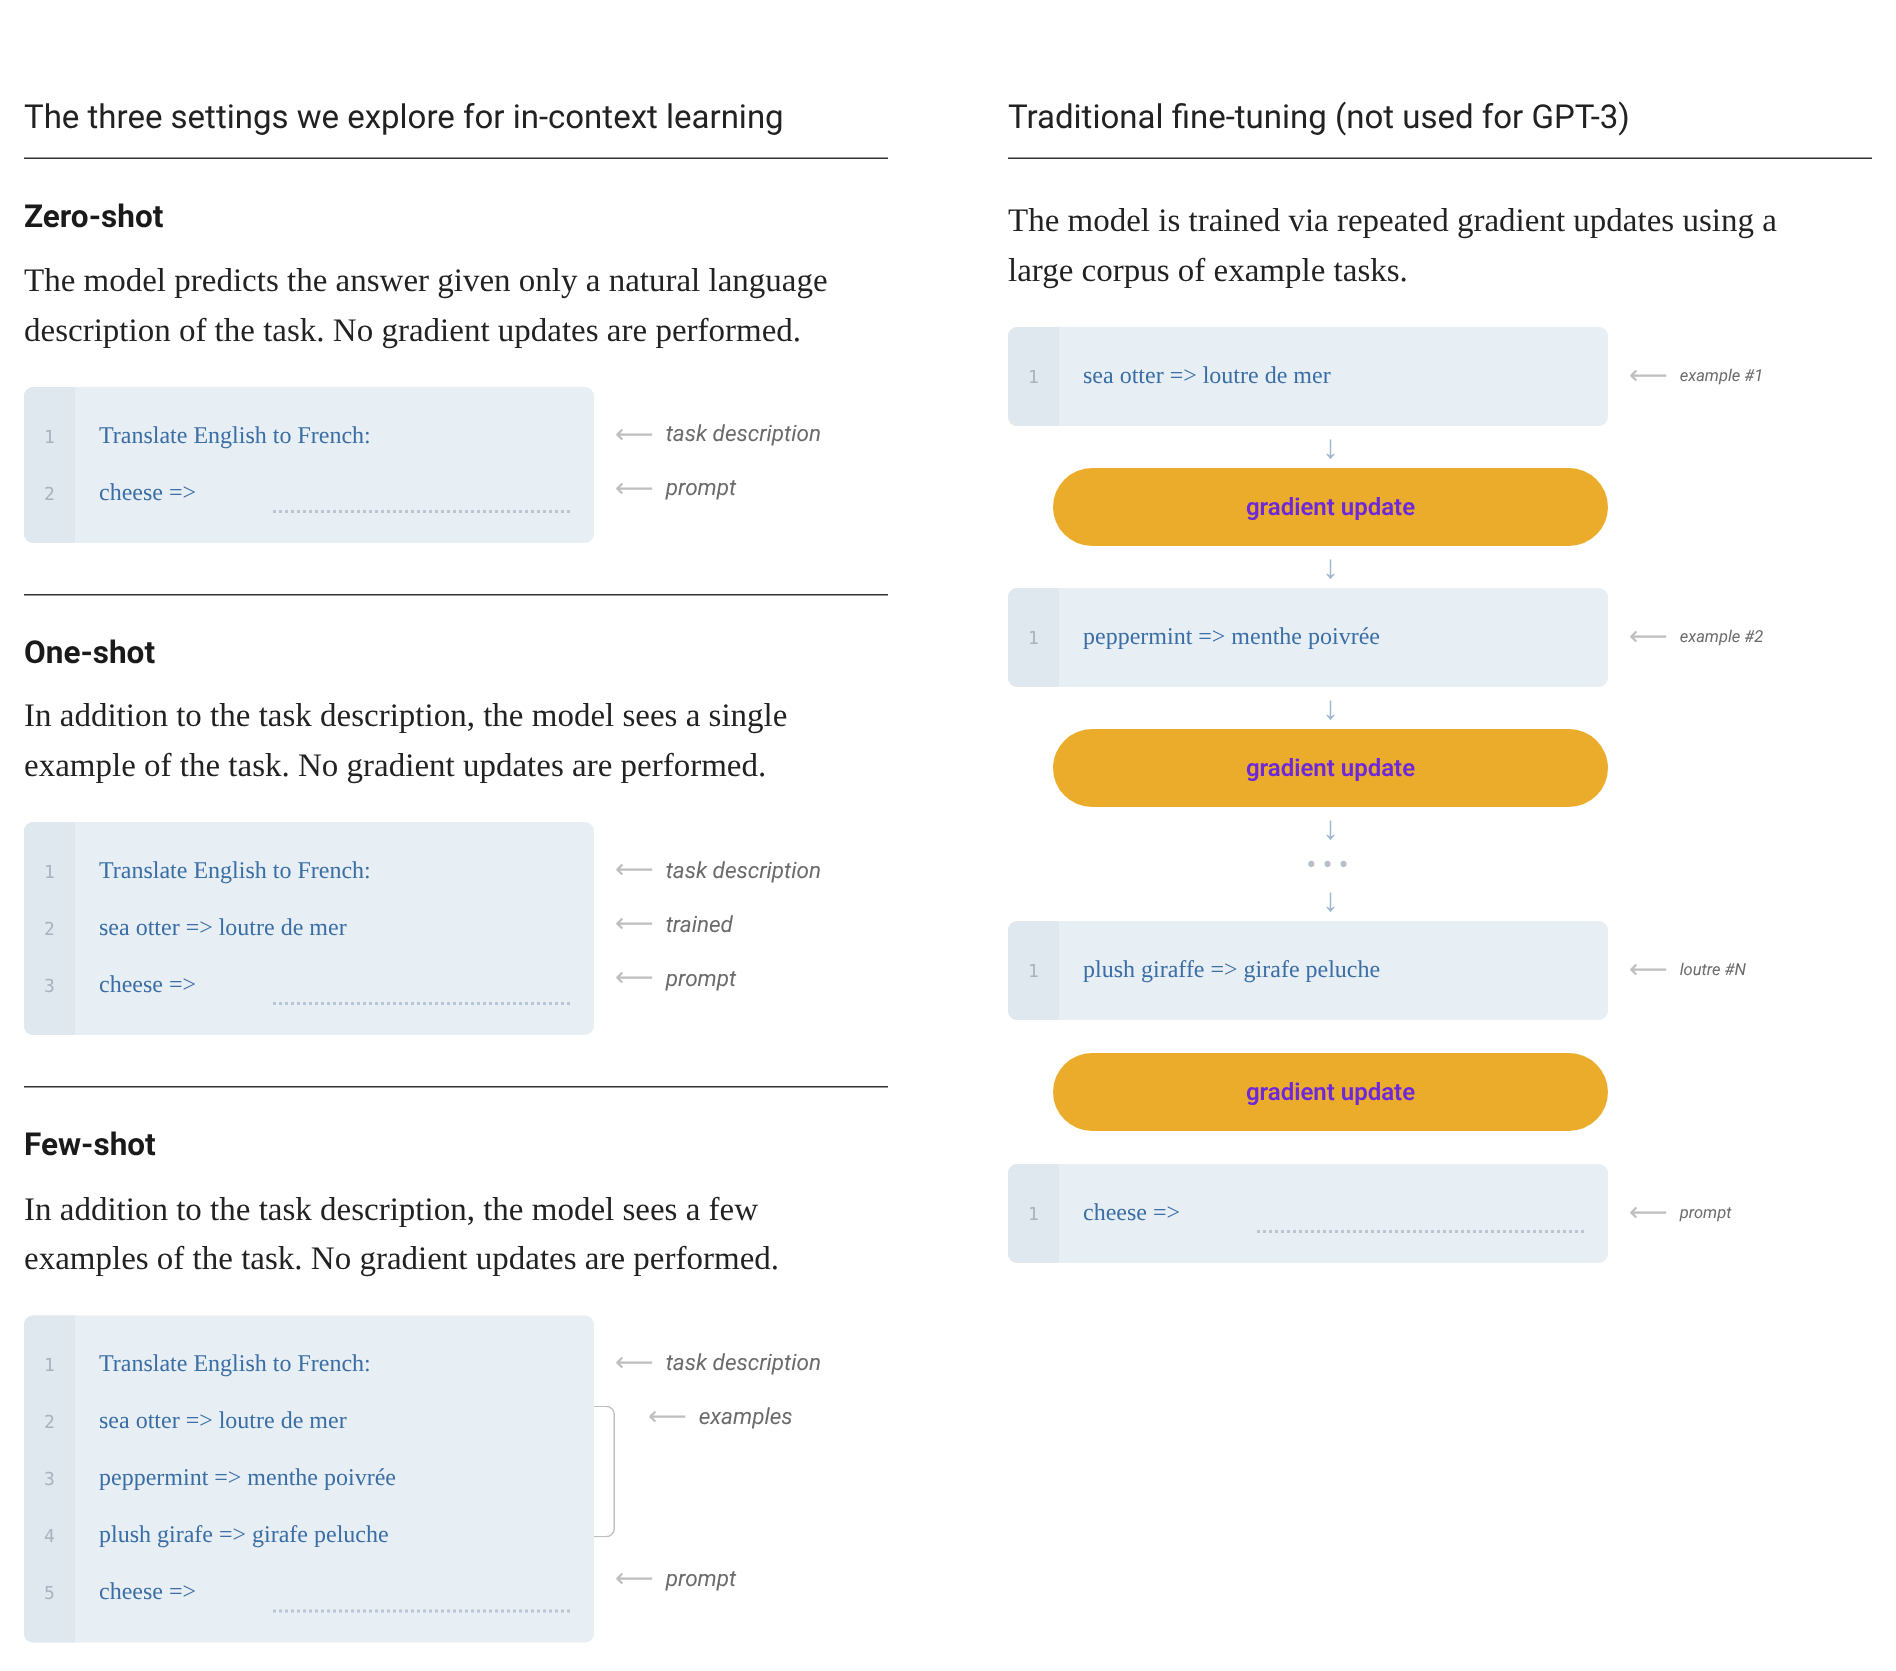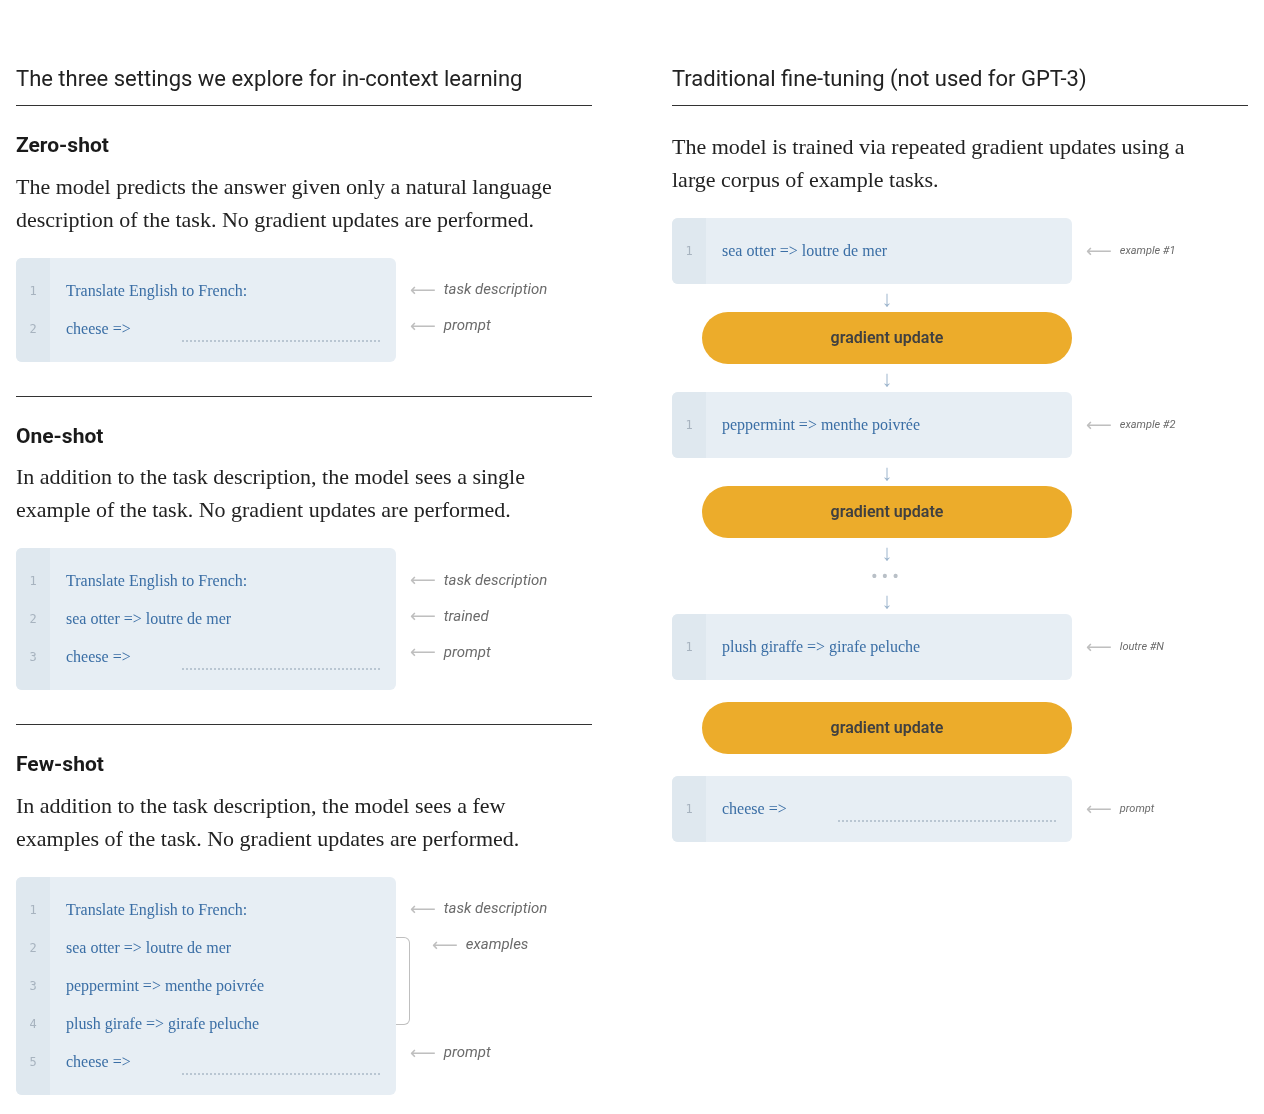--- a/index.html
+++ b/index.html
@@ -141,21 +141,21 @@
     padding-left: 14px;
     font-style: italic;
     font-size: 11px;
     color: #6b6b6b;
     display:flex;
     align-items:center;
   }
   .chain-annot .annot-arrow { margin-right:8px; }
   .pill {
     background: #ecac2b;
-    color: #404040;
+    color: #6d28d9;
     font-weight: 600;
     font-size: 16px;
     text-align: center;
     border-radius: 26px;
     padding: 14px 0;
     width: 370px;
     margin: 0 0 0 30px;
   }
   .down-arrow {
     color: #9db5cd;

